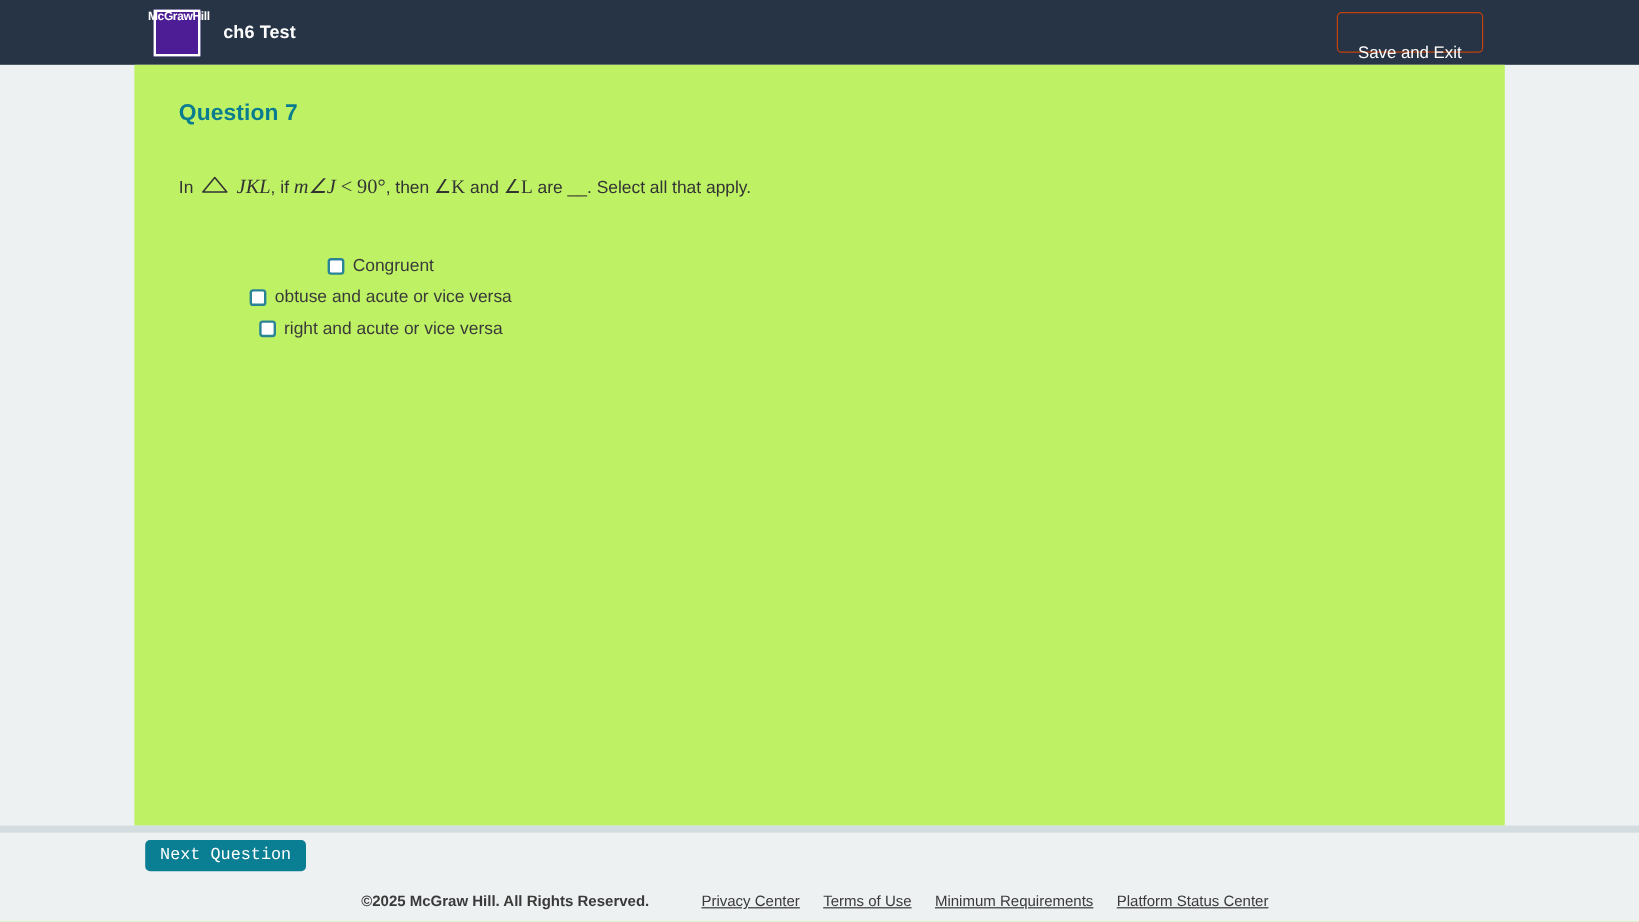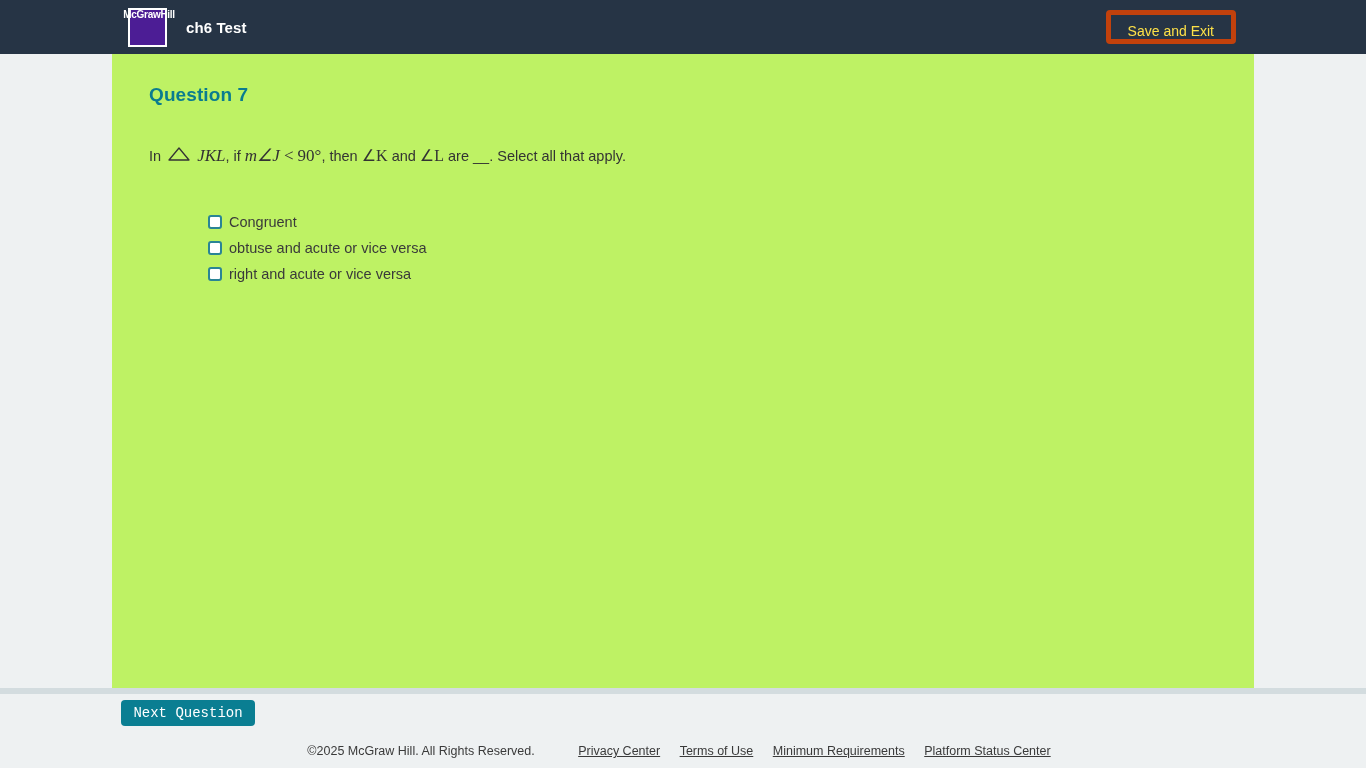--- a/index.html
+++ b/index.html
@@ -57,25 +57,25 @@
     font-size: 15px;
     font-weight: bold;
     margin-left: 19px;
     letter-spacing: 0.1px;
   }
   .save-exit-btn {
     position: absolute;
     right: 130px;
     top: 10px;
     height: 34px;
-    padding: 0 17px;
+    padding: 16px 17px;
     background: transparent;
-    border: 5px solid #c2410c;
+    border: 1px solid #c2410c;
     border-radius: 4px;
-    color: #fde047;
+    color: #ffffff;
     font-size: 14px;
     font-family: "Liberation Sans", sans-serif;
     cursor: pointer;
     line-height: 32px;
     white-space: nowrap;
   }
 
   
   .card {
     position: absolute;
@@ -127,20 +127,21 @@
   
   .options {
     position: absolute;
     left: 96px;
     top: 155px;
   }
   .option-row {
     display: flex;
     align-items: center;
     height: 26px;
+    justify-content: center;
   }
   .checkbox {
     width: 14px;
     height: 14px;
     border: 2px solid #2a8496;
     border-radius: 3px;
     background: #ffffff;
     flex: none;
     cursor: pointer;
   }
@@ -189,21 +190,21 @@
   .legal {
     position: absolute;
     top: 744px;
     left: 0;
     width: 1366px;
     text-align: center;
     font-size: 12.5px;
     color: #3a3a3a;
     white-space: nowrap;
   }
-  .legal .copy { margin-right: 32px; }
+  .legal .copy { margin-right: 32px; font-weight: bold; }
   .legal a {
     color: #3a3a3a;
     text-decoration: underline;
     margin: 0 8px;
   }
 </style>
 </head>
 <body>
 
 <div class="header">

